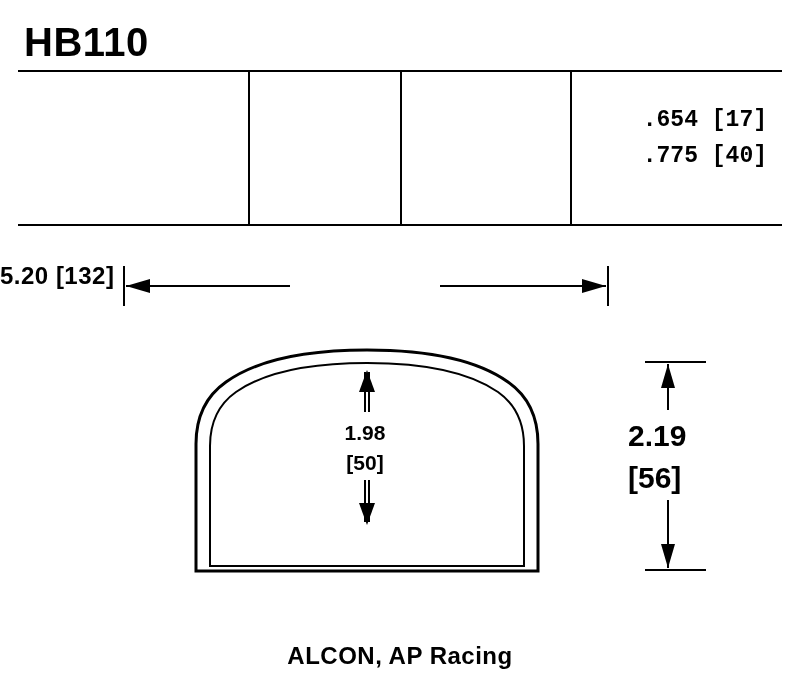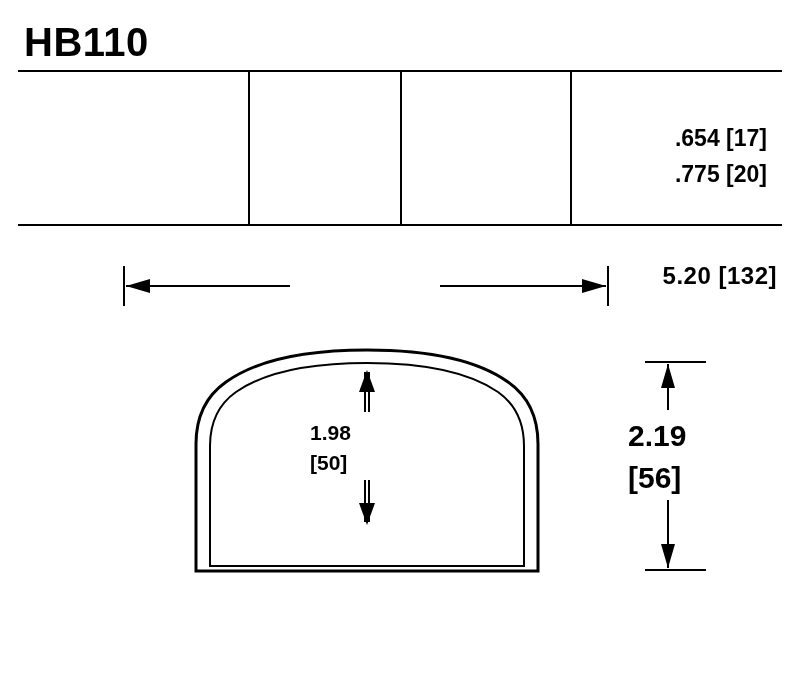--- a/index.html
+++ b/index.html
@@ -58,57 +58,58 @@
     font-size: 23px;
     font-weight: bold;
     line-height: 36px;
     letter-spacing: 0.5px;
   }
   .compound-col div { white-space: pre; }
 
   .thickness-col {
     position: absolute;
     left: 575px;
-    top: 120px;
+    top: 102px;
     width: 200px;
     font-size: 23px;
     font-weight: bold;
     line-height: 36px;
     text-align: right;
     padding-right: 8px;
     box-sizing: border-box;
+    font-family: Liberation Mono, monospace;
   }
   .thickness-col div { white-space: pre; }
 
   .width-label {
     position: absolute;
     left: 0;
     top: 262px;
     width: 777px;
-    text-align: right;
+    text-align: left;
     font-size: 24px;
     font-weight: bold;
     letter-spacing: 0.5px;
   }
   .height-label {
     position: absolute;
     left: 628px;
     top: 415px;
     width: 150px;
     text-align: left;
     font-size: 30px;
     font-weight: bold;
     line-height: 42px;
   }
   .center-label {
     position: absolute;
     left: 310px;
     top: 418px;
     width: 110px;
-    text-align: left;
+    text-align: center;
     font-size: 21px;
     font-weight: bold;
     line-height: 30px;
   }
   .footer-label {
     position: absolute;
     left: 0;
     top: 642px;
     width: 800px;
     text-align: center;
@@ -133,35 +134,36 @@
   <div class="hr" id="rule-top"></div>
   <div class="hr" id="rule-bottom"></div>
 
   <div class="vrule" id="vrule-1"></div>
   <div class="vrule" id="vrule-2"></div>
   <div class="vrule" id="vrule-3"></div>
 
 
   <div class="thickness-col">
     <div>.654 [17]</div>
-    <div>.775 [20]</div>
+    <div>.775 [40]</div>
   </div>
 
   <div class="width-label">5.20 [132]</div>
 
   <div class="height-label">
     <div>2.19</div>
     <div>[56]</div>
   </div>
 
   <div class="center-label">
     <div>1.98</div>
     <div>[50]</div>
   </div>
 
+  <div class="footer-label">ALCON, AP Racing</div>
 
   <svg class="overlay" viewBox="0 0 800 691">
 
     <g stroke="#000000" stroke-width="2" fill="none">
       <line x1="124" y1="266" x2="124" y2="306"></line>
       <line x1="608" y1="266" x2="608" y2="306"></line>
       <line x1="126" y1="286" x2="290" y2="286"></line>
       <line x1="440" y1="286" x2="606" y2="286"></line>
     </g>
     <polygon points="126,286 150,279 150,293" fill="#000000"></polygon>

